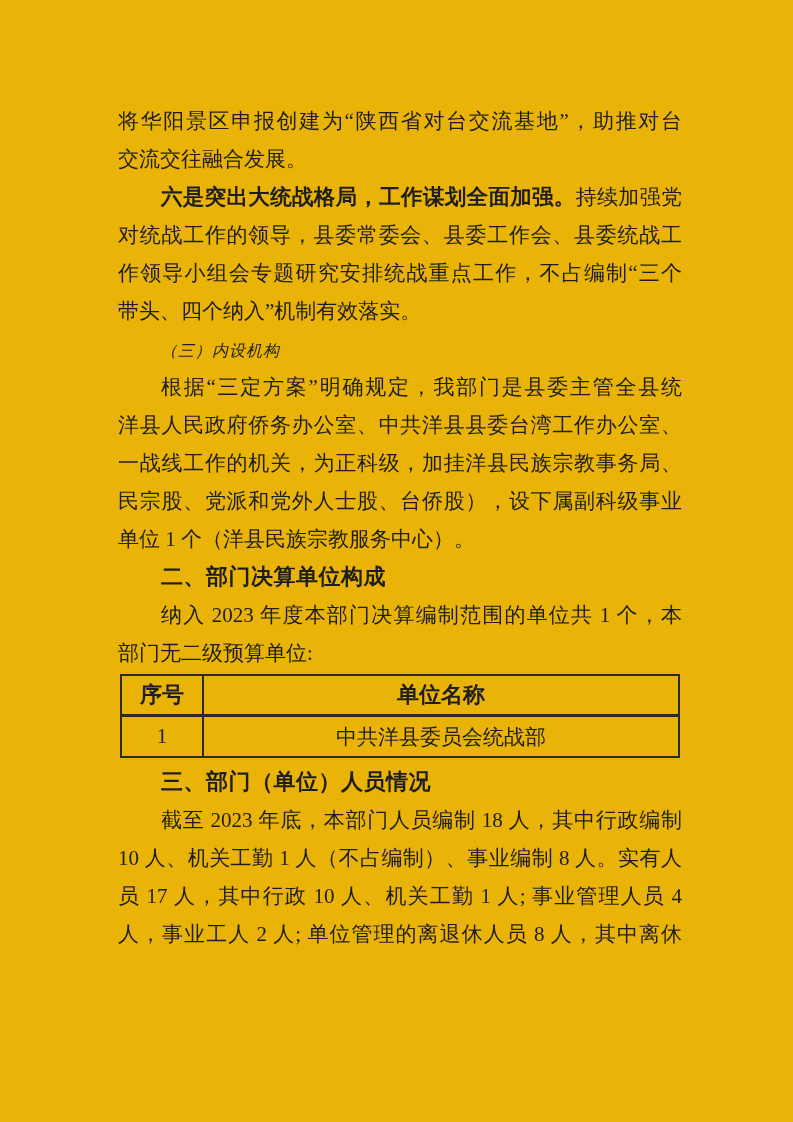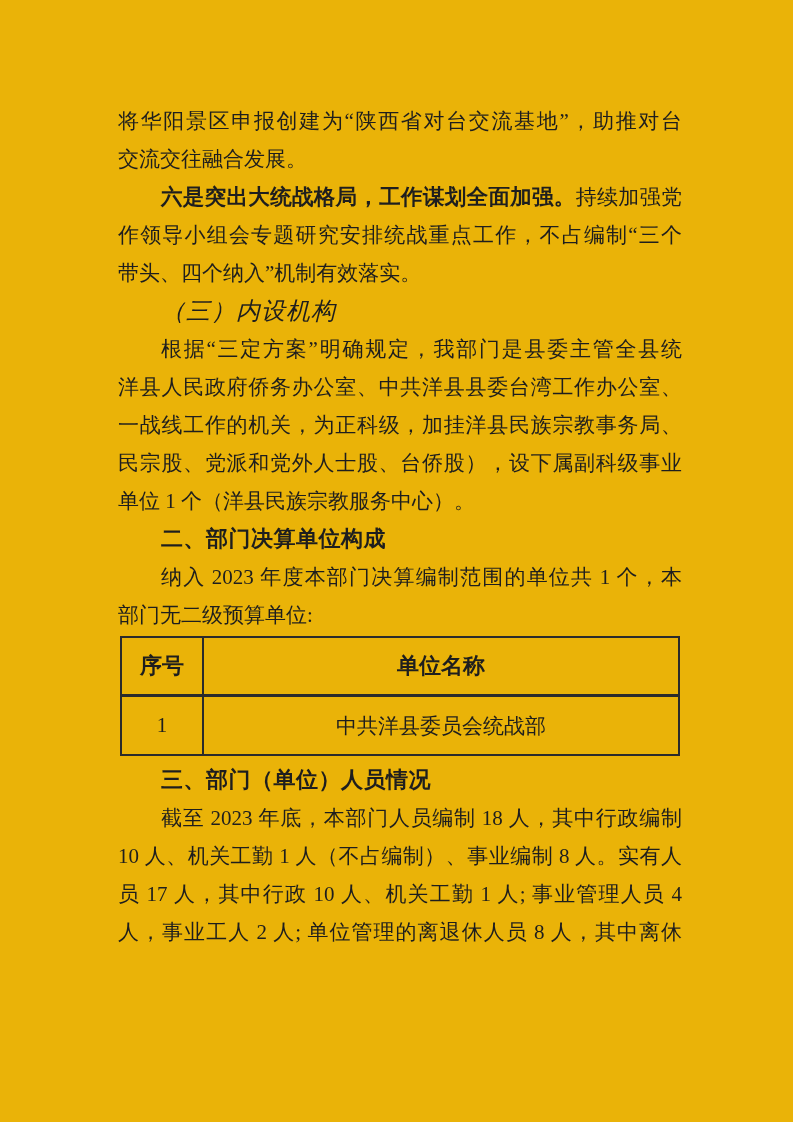--- a/index.html
+++ b/index.html
@@ -43,36 +43,36 @@
     font-size: 21.5px;
   }
   .line span.heading-sans {
     font-family: "Liberation Sans", "DejaVu Sans", sans-serif;
     font-weight: bold;
     font-size: 22px;
     letter-spacing: 0.5px;
   }
   .line span.kaiti {
     font-style: italic;
-    font-size: 24px;
+    font-size: 16px;
     letter-spacing: 1px;
   }
   table.units-table {
     width: 560px;
     margin-left: 2px;
     margin-top: 2px;
     border-collapse: collapse;
     table-layout: fixed;
   }
   table.units-table th,
   table.units-table td {
     border: 2px solid #2b2b2b;
     text-align: center;
     vertical-align: middle;
-    padding: 9px;
+    padding: 0;
   }
   table.units-table th {
     height: 38px;
     font-family: "Liberation Sans", "DejaVu Sans", sans-serif;
     font-weight: bold;
     font-size: 22px;
     border-bottom: 3px solid #2b2b2b;
     color: #1e1e1e;
   }
   table.units-table td {
@@ -87,20 +87,21 @@
 </head>
 <body>
 
 <div class="page">
   <div class="content">
 
     <div id="lines-before">
         <div class="line justify"><span>将华阳景区申报创建为“陕西省对台交流基地”，助推对台</span></div>
         <div class="line"><span>交流交往融合发展。</span></div>
         <div class="line indent justify"><span class="bold-sans">六是突出大统战格局，工作谋划全面加强。</span><span>持续加强党</span></div>
+        <div class="line justify"><span>对统战工作的领导，县委常委会、县委工作会、县委统战工</span></div>
         <div class="line justify"><span>作领导小组会专题研究安排统战重点工作，不占编制“三个</span></div>
         <div class="line"><span>带头、四个纳入”机制有效落实。</span></div>
         <div class="line indent"><span class="kaiti">（三）内设机构</span></div>
         <div class="line indent justify"><span>根据“三定方案”明确规定，我部门是县委主管全县统</span></div>
         <div class="line justify"><span>洋县人民政府侨务办公室、中共洋县县委台湾工作办公室、</span></div>
         <div class="line justify"><span>一战线工作的机关，为正科级，加挂洋县民族宗教事务局、</span></div>
         <div class="line justify"><span>民宗股、党派和党外人士股、台侨股），设下属副科级事业</span></div>
         <div class="line"><span>单位 1 个（洋县民族宗教服务中心）。</span></div>
         <div class="line indent"><span class="heading-sans">二、部门决算单位构成</span></div>
         <div class="line indent justify"><span>纳入 2023 年度本部门决算编制范围的单位共 1 个，本</span></div>

